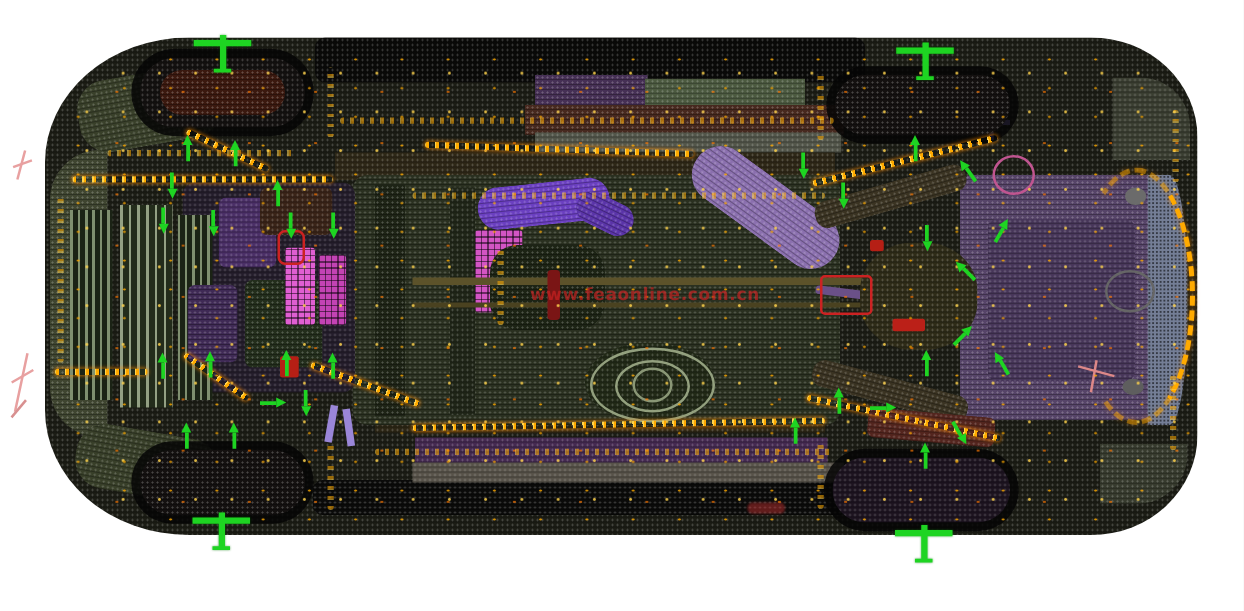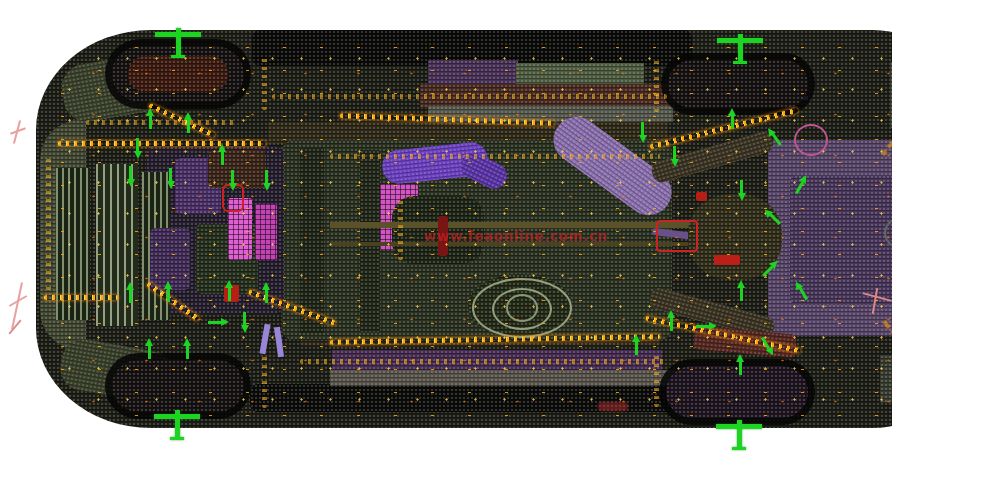--- a/index.html
+++ b/index.html
@@ -1,16 +1,16 @@
 <!DOCTYPE html>
 <html style="--bg: #ffffff; --green: #1ed422; --weld1: #ffaa00; --weld2: #ffd34d; --watermark: rgba(204,34,34,0.82);"><head>
 <meta charset="utf-8">
 <style>
   html,body{margin:0;padding:0;background:#ffffff;font-family:"DejaVu Sans",sans-serif;}
-  #viewport{position:relative;width:892px;height:489px;background:var(--bg,#fff);overflow:hidden;}
+  #viewport{position:relative;width:995px;height:489px;background:var(--bg,#fff);overflow:hidden;}
   .p{position:absolute;}
   
   .mesh{background-image:
       radial-gradient(rgba(255,255,255,.22) .6px, transparent 1.1px),
       repeating-linear-gradient(0deg, rgba(0,0,0,.28) 0 1px, transparent 1px 4px);
     background-size:4px 4px,100% 4px;}
   .meshdark{background-image:radial-gradient(rgba(0,0,0,.55) .6px, transparent 1.1px);background-size:3px 3px;}
   .grid{background-image:
       repeating-linear-gradient(0deg, rgba(0,0,0,.5) 0 1px, transparent 1px 5px),
       repeating-linear-gradient(90deg, rgba(0,0,0,.5) 0 1px, transparent 1px 5px);}

